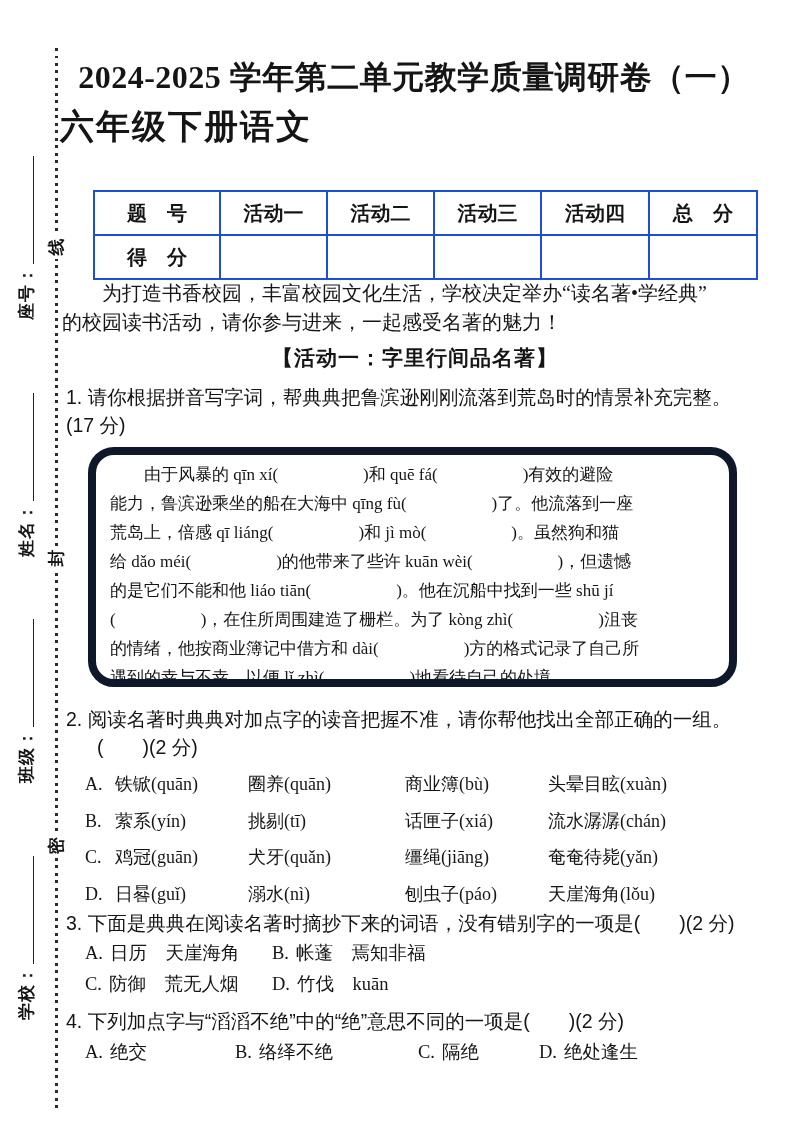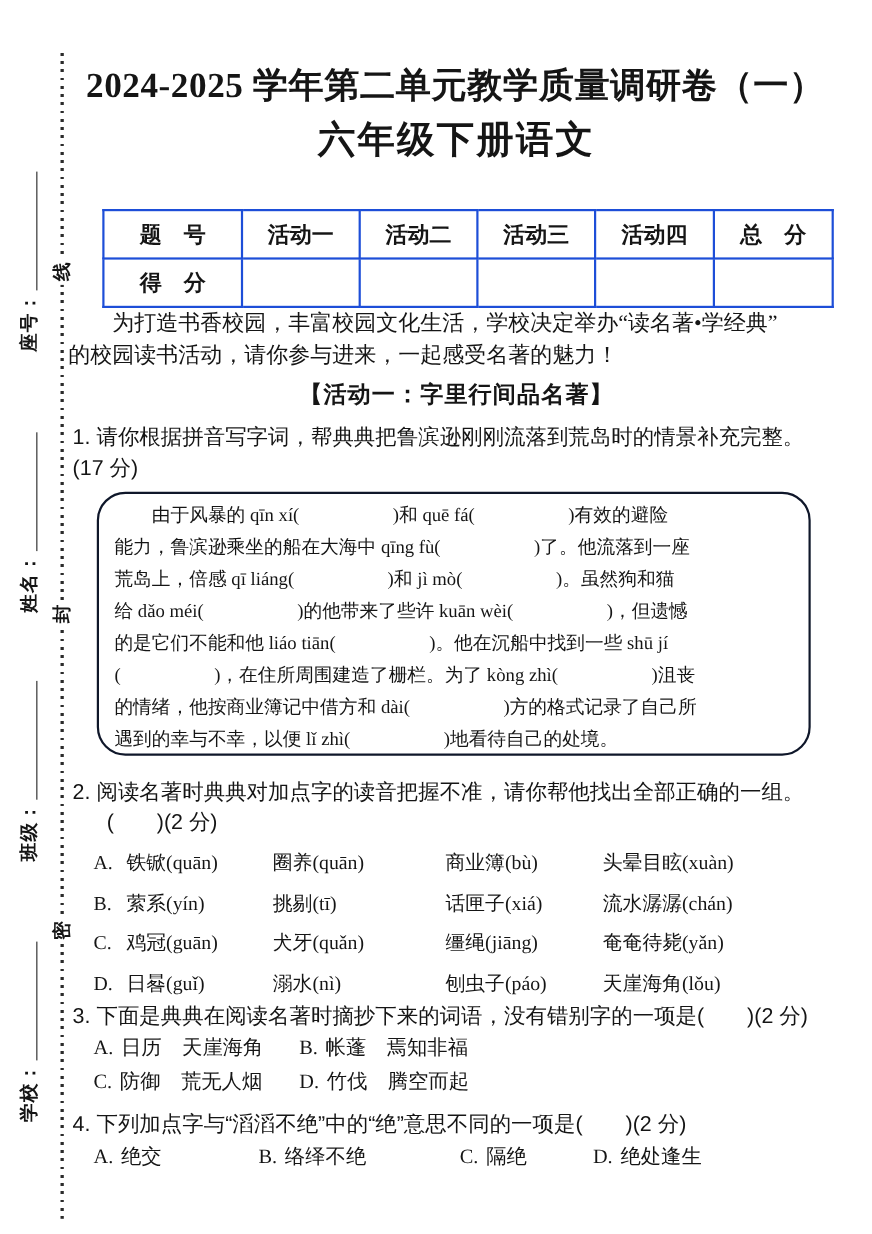--- a/index.html
+++ b/index.html
@@ -23,38 +23,38 @@
   }
   .seal-field{
     position:absolute;display:flex;align-items:center;height:26px;
     transform:rotate(-90deg);
     font-family:"Liberation Serif","DejaVu Serif",serif;
     font-weight:700;font-size:17px;letter-spacing:1px;
   }
   .sf-blank{display:inline-block;width:108px;height:14px;border-bottom:1.6px solid #222;margin-left:2px;}
   
   .title{left:58px;top:56px;width:712px;text-align:center;font-size:32px;font-weight:700;letter-spacing:.5px;}
-  .subtitle{left:60px;top:104px;width:710px;text-align:center;font-size:34px;font-weight:700;letter-spacing:2px;}
+  .subtitle{left:60px;top:104px;width:710px;font-size:34px;font-weight:700;letter-spacing:2px;}
   .meta{left:60px;top:158px;width:710px;text-align:center;font-size:19px;}
   
   .score-table{position:absolute;left:93px;top:190px;border-collapse:collapse;table-layout:fixed;}
   .score-table td{border:2px solid #1d4ed8;height:40px;text-align:center;vertical-align:middle;
     font-family:"Liberation Sans","DejaVu Sans",sans-serif;font-size:20px;font-weight:600;margin-left:40px;}
   
   .intro-line{left:62px;width:706px;font-size:20px;}
   .indent2{text-indent:2em;}
   
   .act-header{left:60px;top:344px;width:710px;text-align:center;font-size:21px;font-weight:700;
     font-family:"Liberation Sans","DejaVu Sans",sans-serif;letter-spacing:1px;}
   
   .stem{left:66px;width:715px;font-size:19.5px;font-family:"Liberation Sans","DejaVu Sans",sans-serif;}
   
   .pbox{
     position:absolute;left:88px;top:447px;width:649px;height:240px;
-    border:2px solid #0f172a;border-radius:26px;box-sizing:border-box;
+    border:8px solid #0f172a;border-radius:26px;box-sizing:border-box;
     padding:5px 10px 0 14px;overflow:hidden;
   }
   .pline{font-size:17px;line-height:29px;white-space:nowrap;}
   
   .q2-grid{
     position:absolute;left:85px;top:766px;width:660px;display:grid;
     grid-template-columns:30px 133px 157px 143px auto;grid-auto-rows:36.5px;
     font-size:18px;line-height:36.5px;
   }
   .q3-grid{
@@ -167,21 +167,21 @@
     <div class="cell">溺水(nì)</div>
     <div class="cell">刨虫子(páo)</div>
     <div class="cell">天崖海角(lǒu)</div>
   </div>
 
   <div class="abs stem" style="top:910px;">3. 下面是典典在阅读名著时摘抄下来的词语，没有错别字的一项是(　　)(2 分)</div>
   <div class="q3-grid">
     <div class="cell"><span class="opt-label">A.</span><span>日历　天崖海角</span></div>
     <div class="cell"><span class="opt-label">B.</span><span>帐蓬　焉知非福</span></div>
     <div class="cell"><span class="opt-label">C.</span><span>防御　荒无人烟</span></div>
-    <div class="cell"><span class="opt-label">D.</span><span>竹伐　腾空而起</span></div>
+    <div class="cell"><span class="opt-label">D.</span><span>竹伐　kuān</span></div>
   </div>
 
   <div class="abs stem" style="top:1008px;">4. 下列加点字与“滔滔不绝”中的“绝”意思不同的一项是(　　)(2 分)</div>
   <div class="q4-grid">
     <div class="cell"><span class="opt-label">A.</span><span>绝交</span></div>
     <div class="cell"><span class="opt-label">B.</span><span>络绎不绝</span></div>
     <div class="cell"><span class="opt-label">C.</span><span>隔绝</span></div>
     <div class="cell"><span class="opt-label">D.</span><span>绝处逢生</span></div>
   </div>
 

